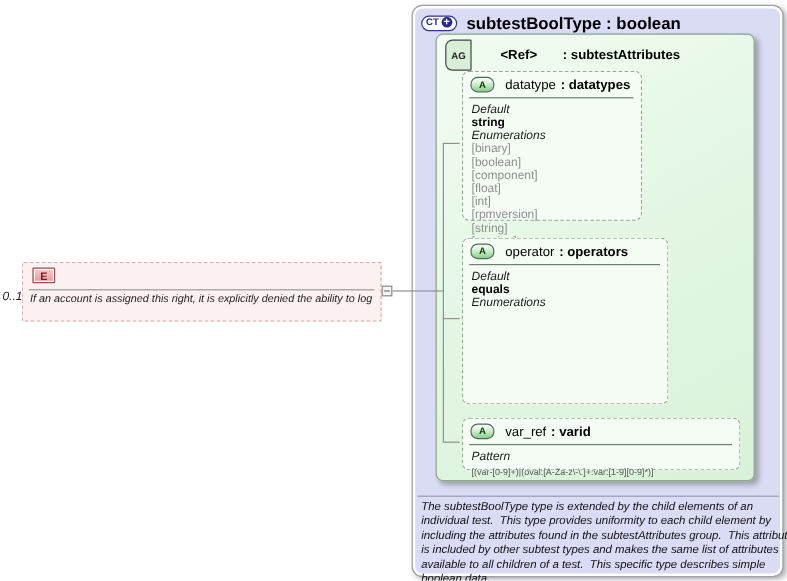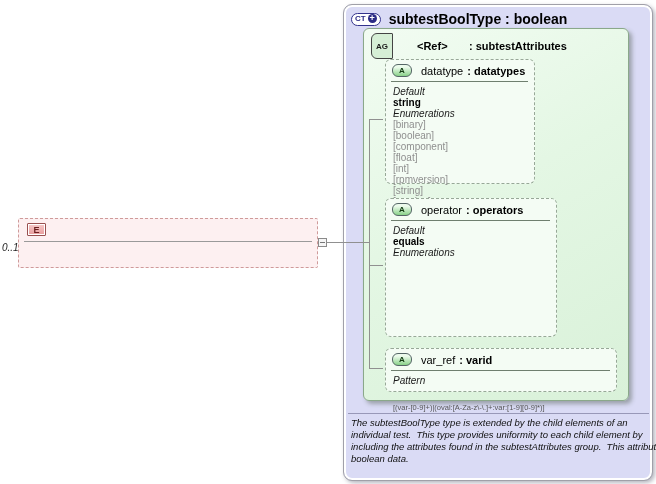--- a/index.html
+++ b/index.html
@@ -86,39 +86,40 @@
   .attr-name{font-size:11px;font-weight:normal;color:#000;margin-left:9px;white-space:nowrap;}
   .attr-type{font-size:11px;font-weight:bold;color:#000;margin-left:4px;white-space:nowrap;}
   .attr-sep{position:absolute;left:5px;right:6px;top:21px;border-top:1px solid #6f7f6f;}
   .attr-rows{position:absolute;left:7px;right:3px;top:26px;font-size:10px;}
   .row{display:flex;align-items:flex-start;line-height:11px;flex-direction:column;}
   .rlabel{width:68px;flex:0 0 auto;font-style:italic;color:#1a1a1a;}
   .rlabel-pattern{width:40px;flex:0 0 auto;font-style:italic;color:#1a1a1a;}
   .rvalue-default{font-weight:bold;color:#000;white-space:nowrap;}
   .enum-list{color:#8f8f8f;}
   .enum-item{line-height:11px;white-space:nowrap;}
-  .pattern-value{font-size:7.5px;color:#555;white-space:nowrap;margin-top:16px;text-align:right;}
+  .pattern-value{font-size:7.5px;color:#555;white-space:nowrap;margin-top:2px;text-align:right;}
   
   .annotation-sep{position:absolute;left:4px;top:408px;width:301px;border-top:1px solid #9898b8;}
   .annotation{position:absolute;left:7px;top:412px;width:298px;font-size:9.5px;font-style:italic;color:#101010;}
   .anno-line{white-space:pre;line-height:11.9px;}
 </style>
 </head>
 <body>
 
 <div class="canvas">
 
   <div class="occurrence">0..1</div>
 
   <div class="element-box">
     <div class="el-header">
       <span class="badge icon-e">E</span>
     </div>
     <div class="el-sep"></div>
     <div class="el-desc">
+        <div class="desc-line">If an account is assigned this right, it is explicitly denied the ability to log</div>
       </div>
   </div>
 
   <div class="connector-square">
     <div class="connector-dash"></div>
   </div>
   <div class="cline elem-line"></div>
   <div class="cline tree-trunk"></div>
   <div class="cline stub-datatype"></div>
   <div class="cline stub-operator"></div>
@@ -201,17 +202,19 @@
           </div>
         </div>
       </div>
     </div>
 
     <div class="annotation-sep"></div>
     <div class="annotation">
         <div class="anno-line">The subtestBoolType type is extended by the child elements of an</div>
         <div class="anno-line">individual test.  This type provides uniformity to each child element by</div>
         <div class="anno-line">including the attributes found in the subtestAttributes group.  This attribute</div>
+        <div class="anno-line">is included by other subtest types and makes the same list of attributes</div>
+        <div class="anno-line">available to all children of a test.  This specific type describes simple</div>
         <div class="anno-line">boolean data.</div>
       </div>
   </div>
 
 </div>
 
 </body></html>

